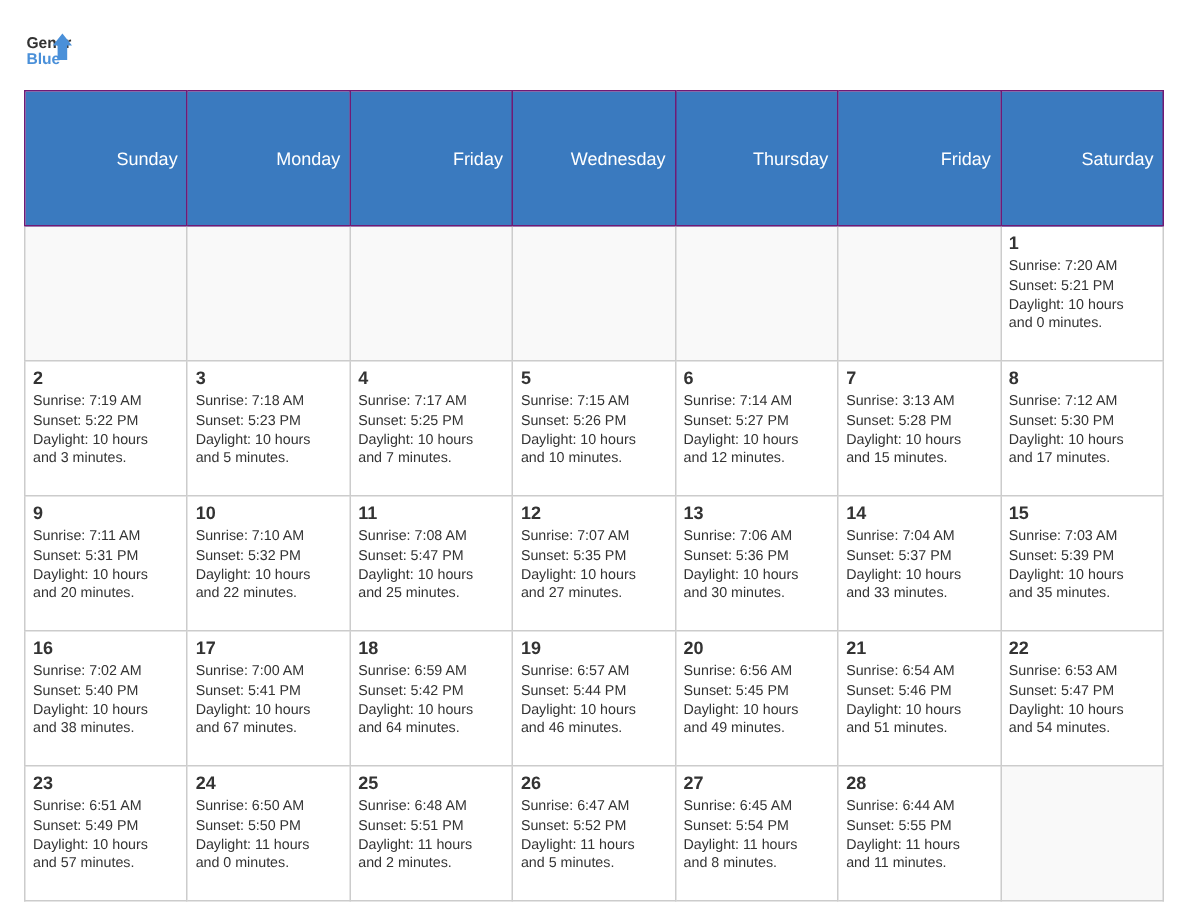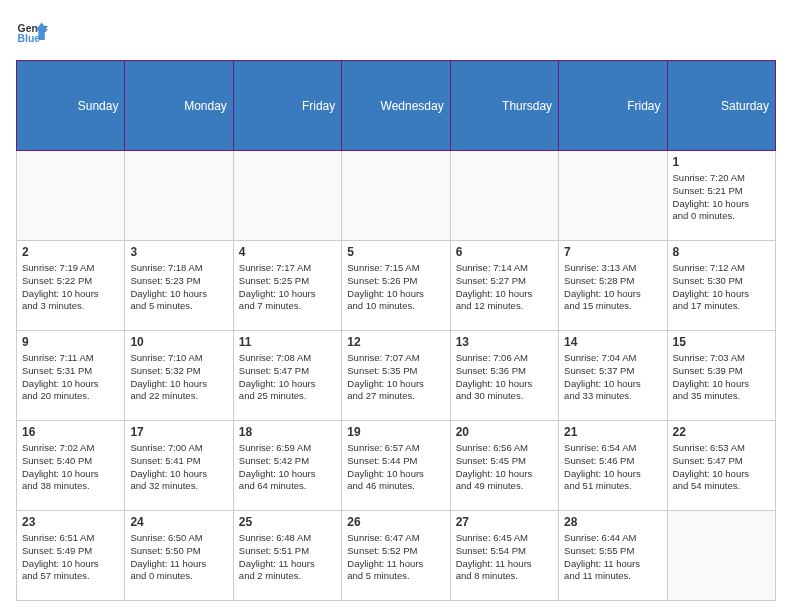--- a/index.html
+++ b/index.html
@@ -238,21 +238,21 @@
           <div class="day-info">Sunrise: 7:02 AM</div>
           <div class="day-info">Sunset: 5:40 PM</div>
           <div class="day-info">Daylight: 10 hours</div>
           <div class="day-info">and 38 minutes.</div>
         </td>
         <td>
           <span class="day-num">17</span>
           <div class="day-info">Sunrise: 7:00 AM</div>
           <div class="day-info">Sunset: 5:41 PM</div>
           <div class="day-info">Daylight: 10 hours</div>
-          <div class="day-info">and 32 minutes.</div>
+          <div class="day-info">and 67 minutes.</div>
         </td>
         <td>
           <span class="day-num">18</span>
           <div class="day-info">Sunrise: 6:59 AM</div>
           <div class="day-info">Sunset: 5:42 PM</div>
           <div class="day-info">Daylight: 10 hours</div>
           <div class="day-info">and 64 minutes.</div>
         </td>
         <td>
           <span class="day-num">19</span>

